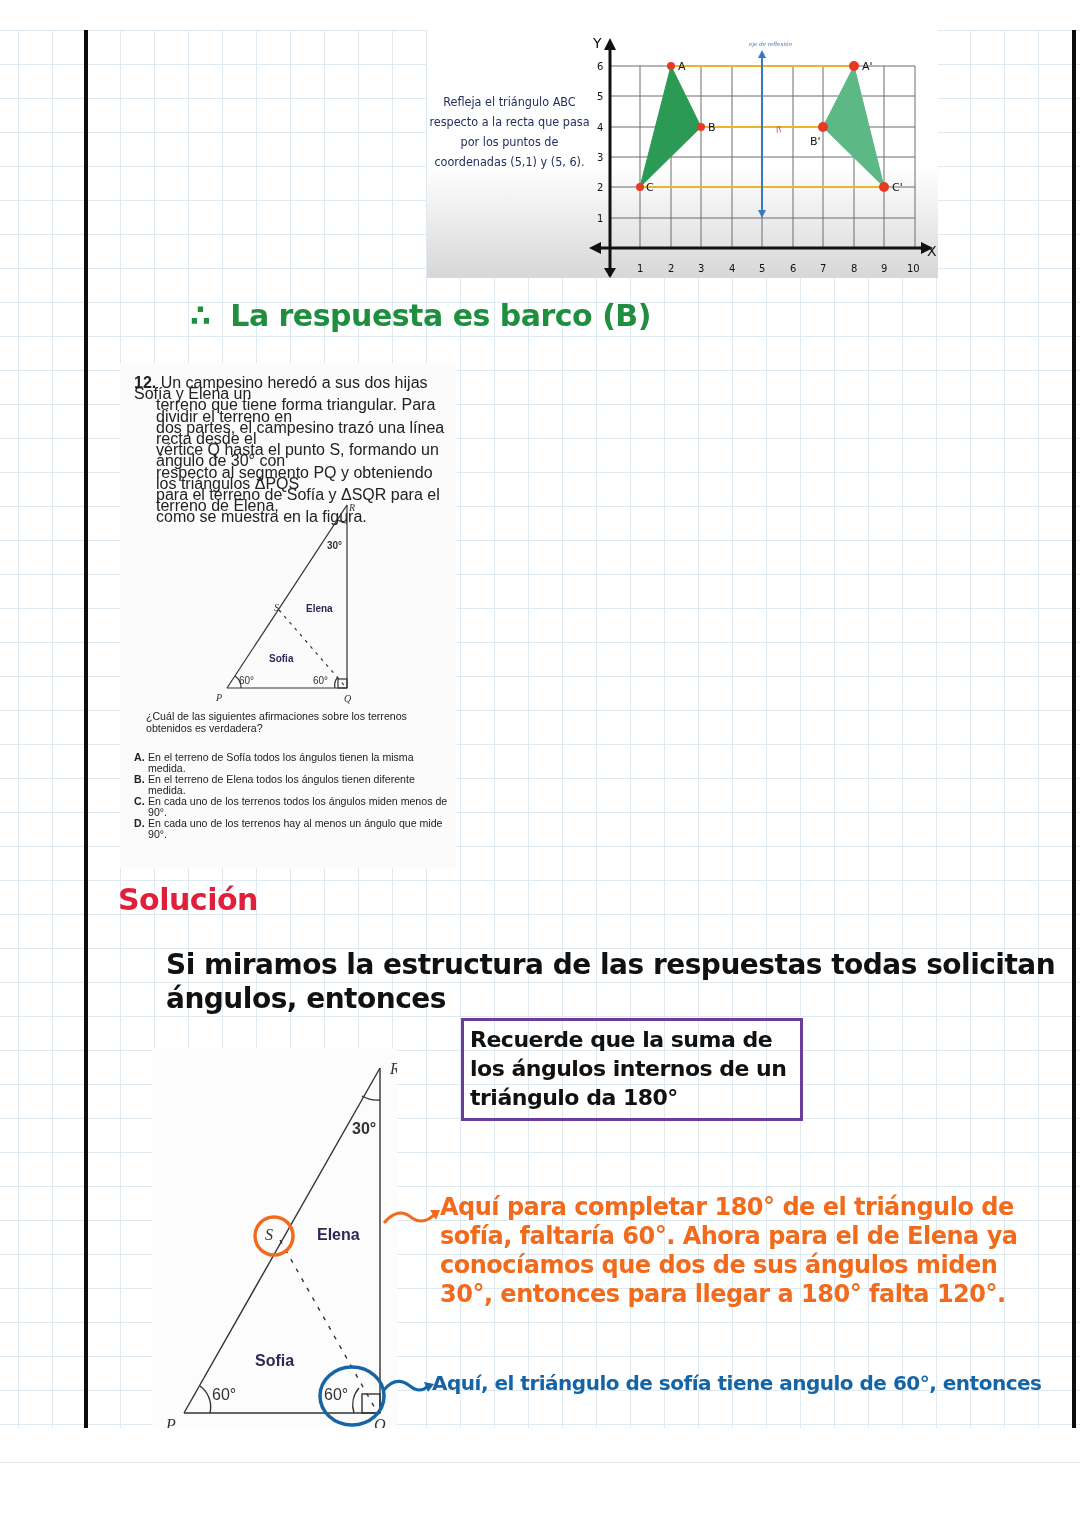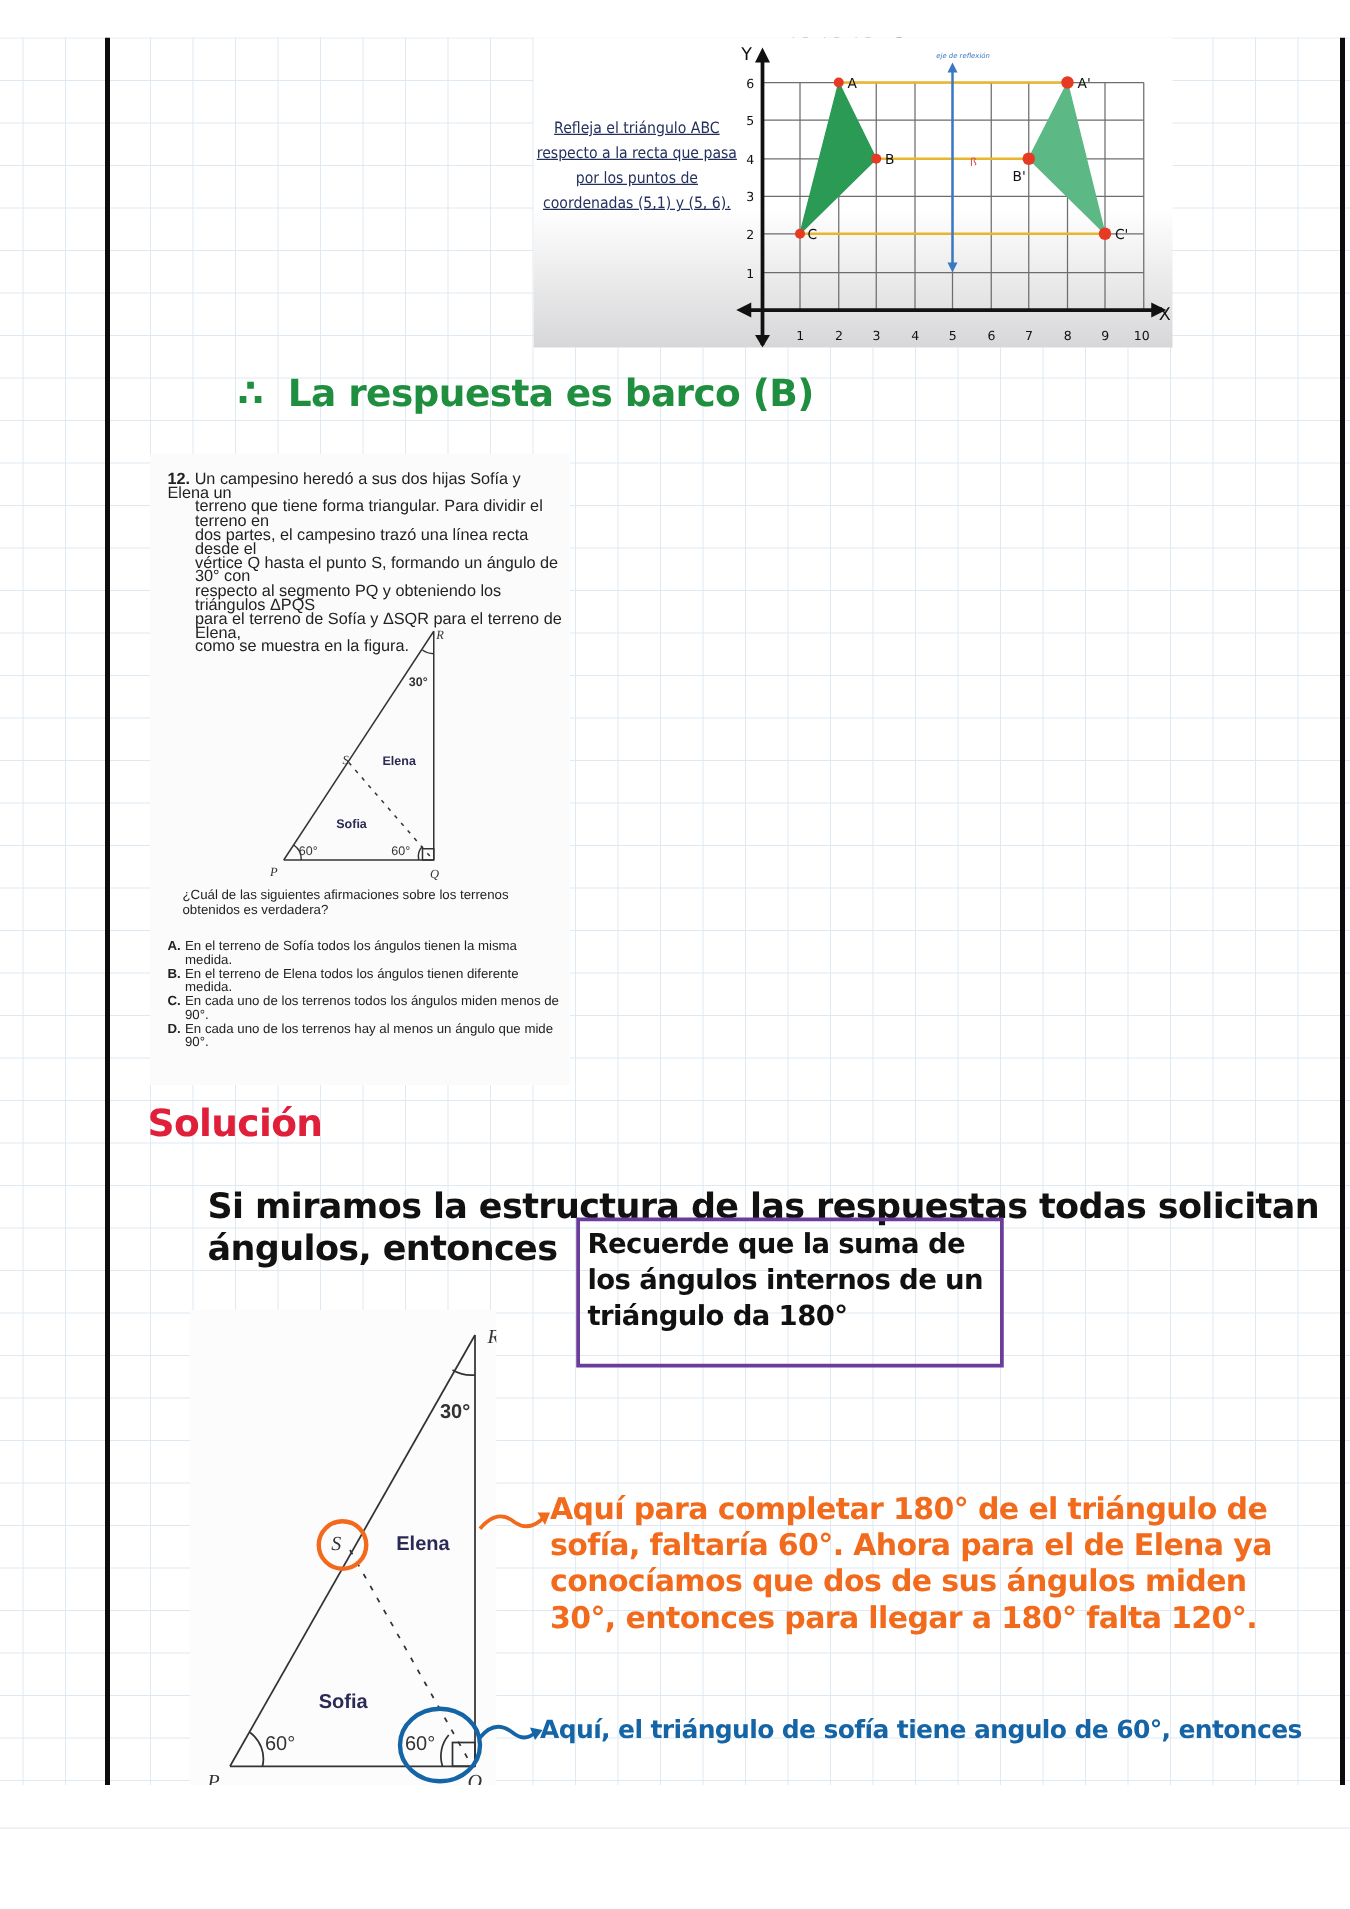--- a/index.html
+++ b/index.html
@@ -24,48 +24,47 @@
 
   
   .refl {
     position: absolute; left: 427px; top: 0px; width: 511px; height: 248px;
     background: linear-gradient(to bottom, #ffffff 0%, #ffffff 55%, #d7d7d9 100%);
   }
   .refl-text {
     position: absolute; left: 0; top: 62px; width: 165px; text-align: center;
     font-family: "DejaVu Sans Condensed", "DejaVu Sans", sans-serif; font-size: 12.5px; line-height: 20px;
     color: #23305e;
-    text-decoration: underline;
   }
   .refl svg { position: absolute; left: 0; top: 0; }
 
   .cut-word { position: absolute; left: 632px; top: -14px; color: #1f6fa8; font-size: 22px; font-weight: bold; }
 
   .answer {
     position: absolute; left: 190px; top: 268px; color: #1f8f3f; font-size: 30px; font-weight: bold;
   }
 
   
   .problem {
     position: absolute; left: 120px; top: 333px; width: 336px; height: 505px; background: #fbfbfb;
     color: #222; font-family: "Liberation Sans", sans-serif;
   }
-  .problem .stmt { position: absolute; left: 14px; top: 14px; width: 318px; font-size: 13px; line-height: 11.2px; }
+  .problem .stmt { position: absolute; left: 14px; top: 14px; width: 318px; font-size: 16px; line-height: 11.2px; }
   .problem .stmt .num { font-weight: bold; }
   .problem .question { position: absolute; left: 26px; top: 348px; width: 308px; font-size: 10.6px; line-height: 11.5px; }
   .problem .opts { position: absolute; left: 14px; top: 389px; width: 320px; font-size: 10.6px; line-height: 11px; }
   .problem .opt { display: flex; margin-bottom: 0px; }
   .problem .opt .lt { font-weight: bold; width: 14px; flex: none; }
   .problem svg { position: absolute; left: 0; top: 0; }
 
   .sol-title { position: absolute; left: 118px; top: 852px; color: #e0203a; font-size: 30px; font-weight: bold; }
   .sol-text { position: absolute; left: 118px; top: 918px; width: 900px; color: #111; font-size: 28px; line-height: 34px; font-weight: bold; margin-left: 48px; }
 
   .note-box {
-    position: absolute; left: 461px; top: 944px; width: 342px; height: 120px;
+    position: absolute; left: 461px; top: 988px; width: 342px; height: 103px;
     border: 3px solid #6a3d9a; background: transparent;
   }
   .note-box .txt { position: absolute; left: 6px; top: 4px; width: 330px; color: #111; font-size: 22px; line-height: 29px; font-weight: bold; }
 
   .fig2 { position: absolute; left: 152px; top: 1018px; width: 245px; height: 380px; background: #fcfcfc; }
   .fig2 svg { position: absolute; left: 0; top: 0; }
 
   .orange-note {
     position: absolute; left: 440px; top: 1163px; width: 600px; color: #f26a1b;
     font-size: 24px; line-height: 29px; font-weight: bold;

